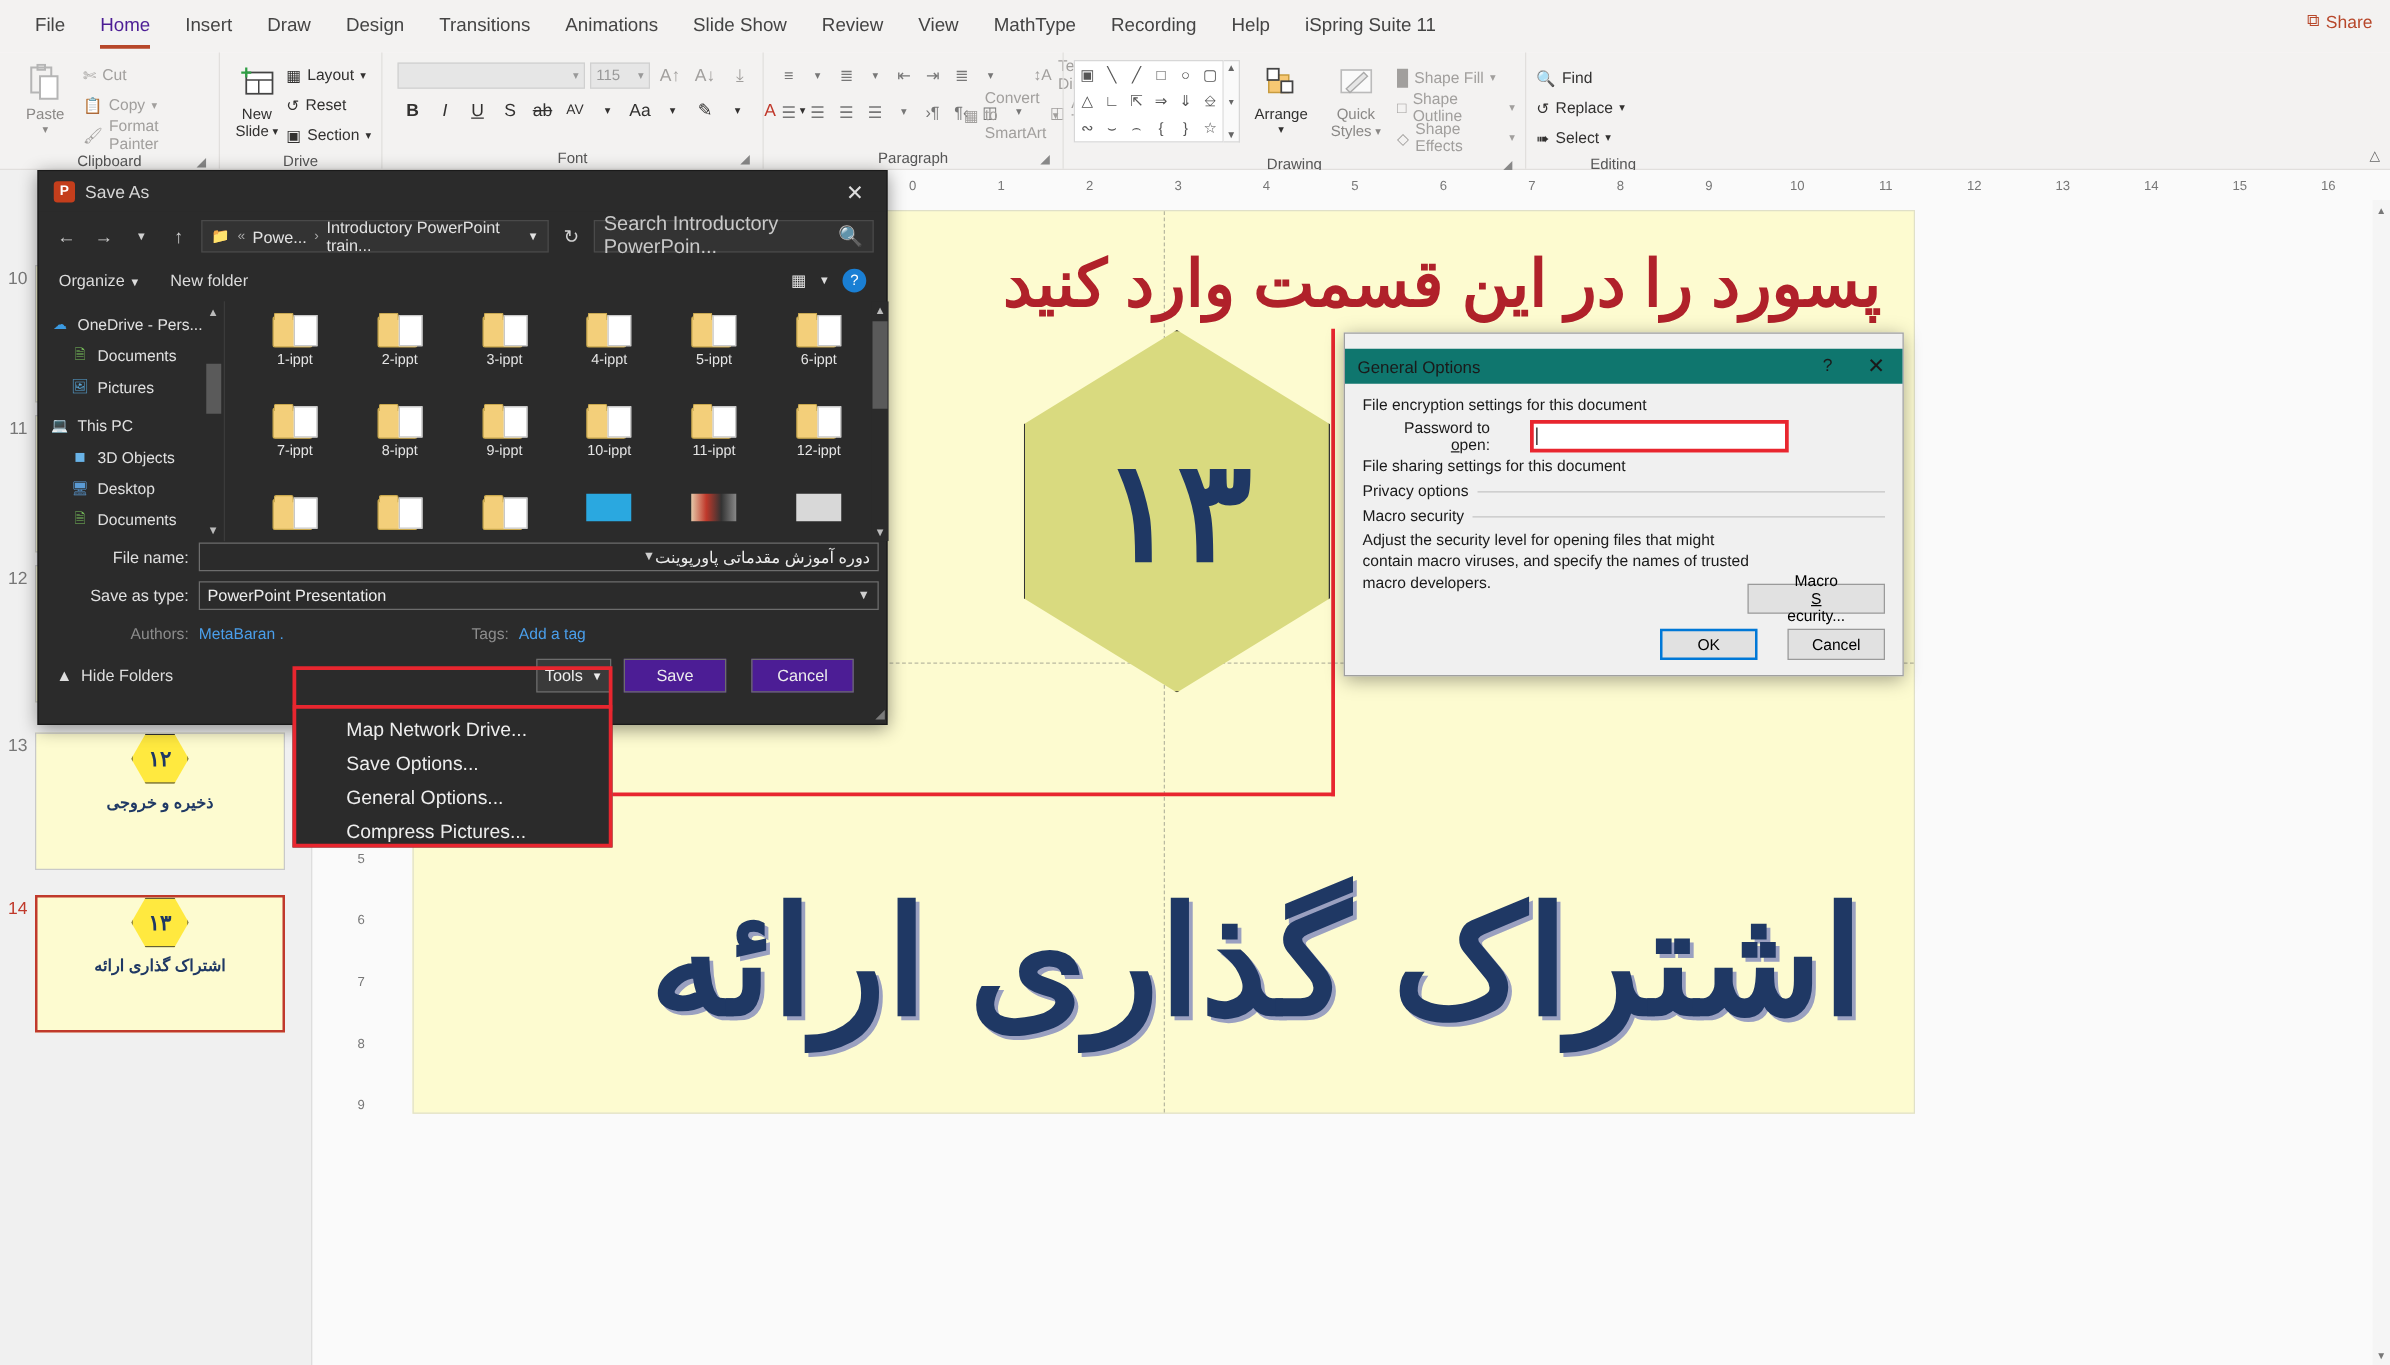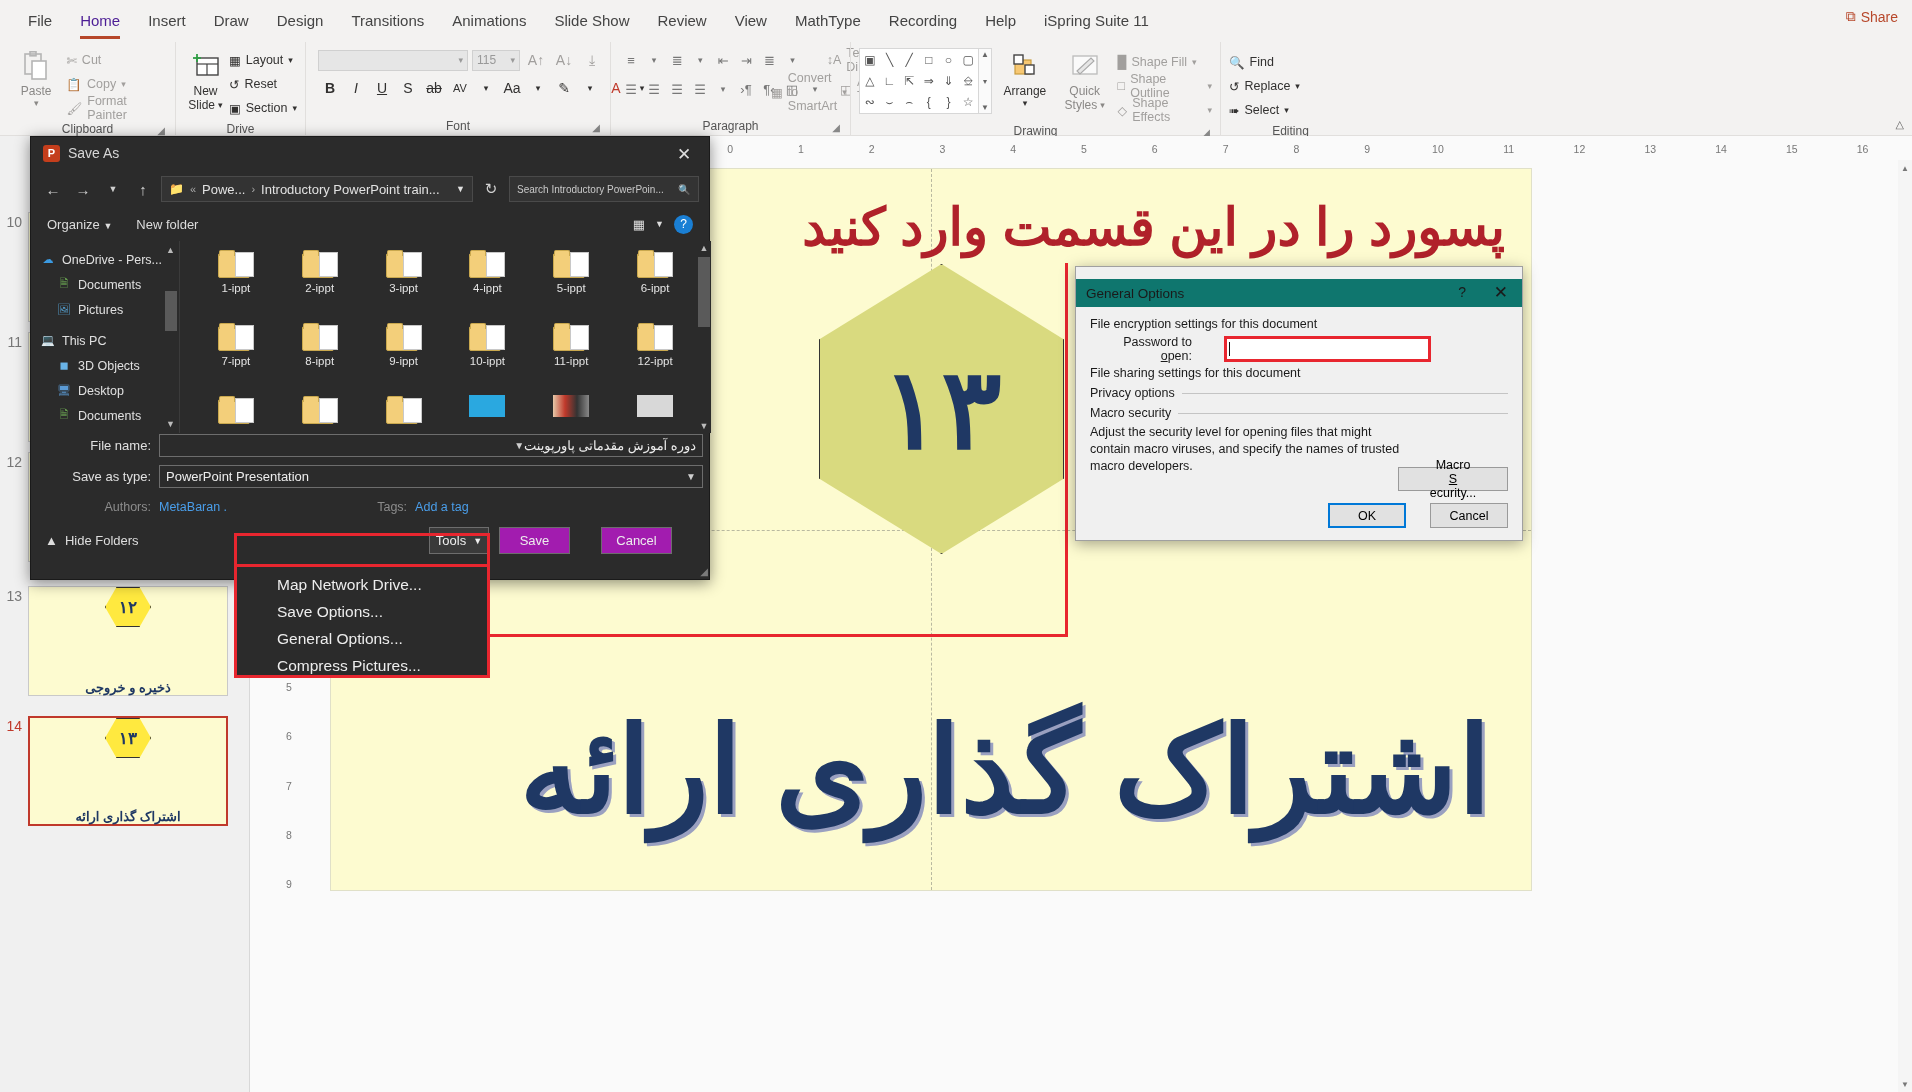--- a/index.html
+++ b/index.html
@@ -80,21 +80,21 @@
 
   
   .slidepanel {
     position:absolute; left:0; top:136px; width:250px; bottom:0;
     background:#f0f0f0; border-right:1px solid #d8d8d8;
   }
   .thumb-row { position:absolute; display:flex; align-items:flex-start; }
   .thumb-num { width:24px; text-align:right; font-size:14px; color:#777; padding-right:6px; padding-top:2px; }
   .thumb {
     width:200px; height:110px; background:#fdfbd0; border:1px solid #c9c9c9;
-    display:flex; flex-direction:column; align-items:center; justify-content:space-between;
+    display:flex; flex-direction:column; align-items:center; justify-content:flex-start;
     position:relative;
   }
   .thumb.sel { border:2px solid #c0392b; }
   .thumb-num.sel { color:#c0392b; }
   .hexmini {
     width:46px; height:40px; background:#ffe93f; border:1px solid #333;
     clip-path: polygon(25% 0%, 75% 0%, 100% 50%, 75% 100%, 25% 100%, 0% 50%);
     display:flex;align-items:center;justify-content:center;
     font-size:17px; font-weight:bold; color:#1f3864;
   }
@@ -154,22 +154,22 @@
   .navbtn { width:24px;height:24px; display:flex;align-items:center;justify-content:center;
     font-size:15px; color:#d0d0d0; }
   .crumb {
     flex:1; height:26px; background:#333; border:1px solid #4a4a4a;
     display:flex; align-items:center; padding:0 7px; gap:6px; font-size:13px; color:#e2e2e2;
   }
   .crumb .fold { color:#e8b339; font-size:12px; }
   .crumb .sep { color:#aaa; font-size:11px; }
   .crumb .grow { flex:1; }
   .searchbox {
-    width:190px; height:26px; background:#333; border:1px solid #4a4a4a;
-    display:flex; align-items:center; padding:0 7px; font-size:10px; color:#c9c9c9;
+    width:224px; height:26px; background:#333; border:1px solid #4a4a4a;
+    display:flex; align-items:center; padding:0 7px; font-size:16px; color:#c9c9c9;
     justify-content:space-between;
   }
   .sa-tool { height:30px; display:flex; align-items:center; padding:0 16px; gap:24px; font-size:13px; color:#dcdcdc; }
   .sa-tool .right { margin-left:auto; display:flex; align-items:center; gap:10px; }
   .helpq { width:19px;height:19px;border-radius:50%;background:#1a7fd4;color:#fff;
     font-size:12px; display:flex;align-items:center;justify-content:center; }
   .sa-main { position:absolute; left:0; top:104px; width:680px; height:192px; display:flex; }
   .sa-side { width:148px; padding:6px 0 0 10px; position:relative; }
   .sa-side-item { display:flex; align-items:center; gap:7px; font-size:12.5px; color:#e0e0e0; height:25px; }
   .sa-side-item.ind { padding-left:16px; }
@@ -209,21 +209,21 @@
   .meta-row .lab2 { width:58px; text-align:right; padding-right:8px; color:#8c8c8c; }
   .sa-foot { position:absolute; left:0; bottom:0; width:680px; height:60px; }
   .hidefolders { position:absolute; left:14px; top:14px; font-size:13px; color:#dedede;
     display:flex; align-items:center; gap:7px; }
   .toolsbtn {
     position:absolute; left:398px; top:8px; width:60px; height:27px; background:#3a3a3a;
     border:1px solid #6d6d6d; display:flex; align-items:center; justify-content:center;
     gap:7px; font-size:13px; color:#ededed;
   }
   .savebtn, .cancelbtn {
-    position:absolute; top:8px; width:71px; height:27px; background:#a21caf;
+    position:absolute; top:8px; width:82px; height:27px; background:#4c1d95;
     border:1px solid #6d6d6d; display:flex; align-items:center; justify-content:center;
     font-size:13px; color:#ededed;
   }
   .savebtn { left:468px; } .cancelbtn { left:570px; }
   .sa-resize { position:absolute; right:3px; bottom:2px; font-size:10px; color:#7a7a7a; }
 
   
   .tools-hl {
     position:absolute; left:234px; top:533px; width:256px; height:36px;
     border:3px solid #e8262f; z-index:60;

